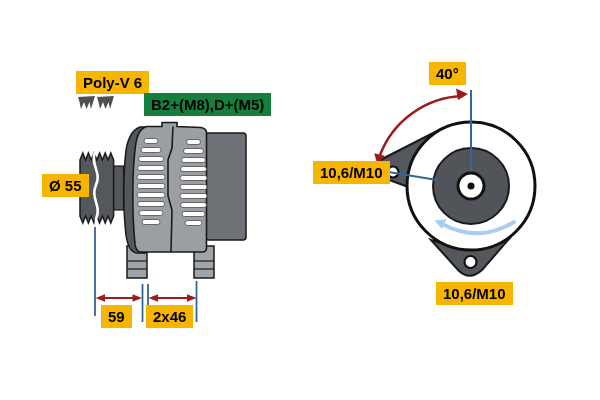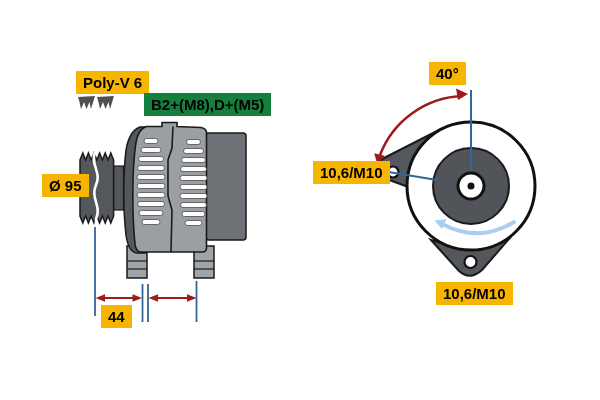--- a/index.html
+++ b/index.html
@@ -131,24 +131,25 @@
         <path d="M514,222 Q480,243 444,225" fill="none" stroke="#A8CEF0" stroke-width="4" stroke-linecap="round"></path>
         <polygon points="434.5,220.5 446.3,219.2 441.9,229.1" fill="#A8CEF0"></polygon>
       </g>
     </g>
   </svg>
 
   <div class="badge yellow" style="left:76px;top:71px;">Poly-V 6</div>
 
   <div class="badge blue" style="left:144px;top:93px;">B2+(M8),D+(M5)</div>
 
-  <div class="badge yellow" style="left:42px;top:174px;">Ø 95</div>
+  <div class="badge yellow" style="left:42px;top:174px;">Ø 55</div>
 
-  <div class="badge yellow" style="left:101px;top:305px;">44</div>
+  <div class="badge yellow" style="left:101px;top:305px;">59</div>
 
+  <div class="badge yellow" style="left:146px;top:305px;">2x46</div>
 
   <div class="badge yellow" style="left:429px;top:62px;">40°</div>
 
   <div class="badge yellow" style="left:313px;top:161px;">10,6/M10</div>
 
   <div class="badge yellow" style="left:436px;top:282px;">10,6/M10</div>
 
 </div>
 
 </body></html>

